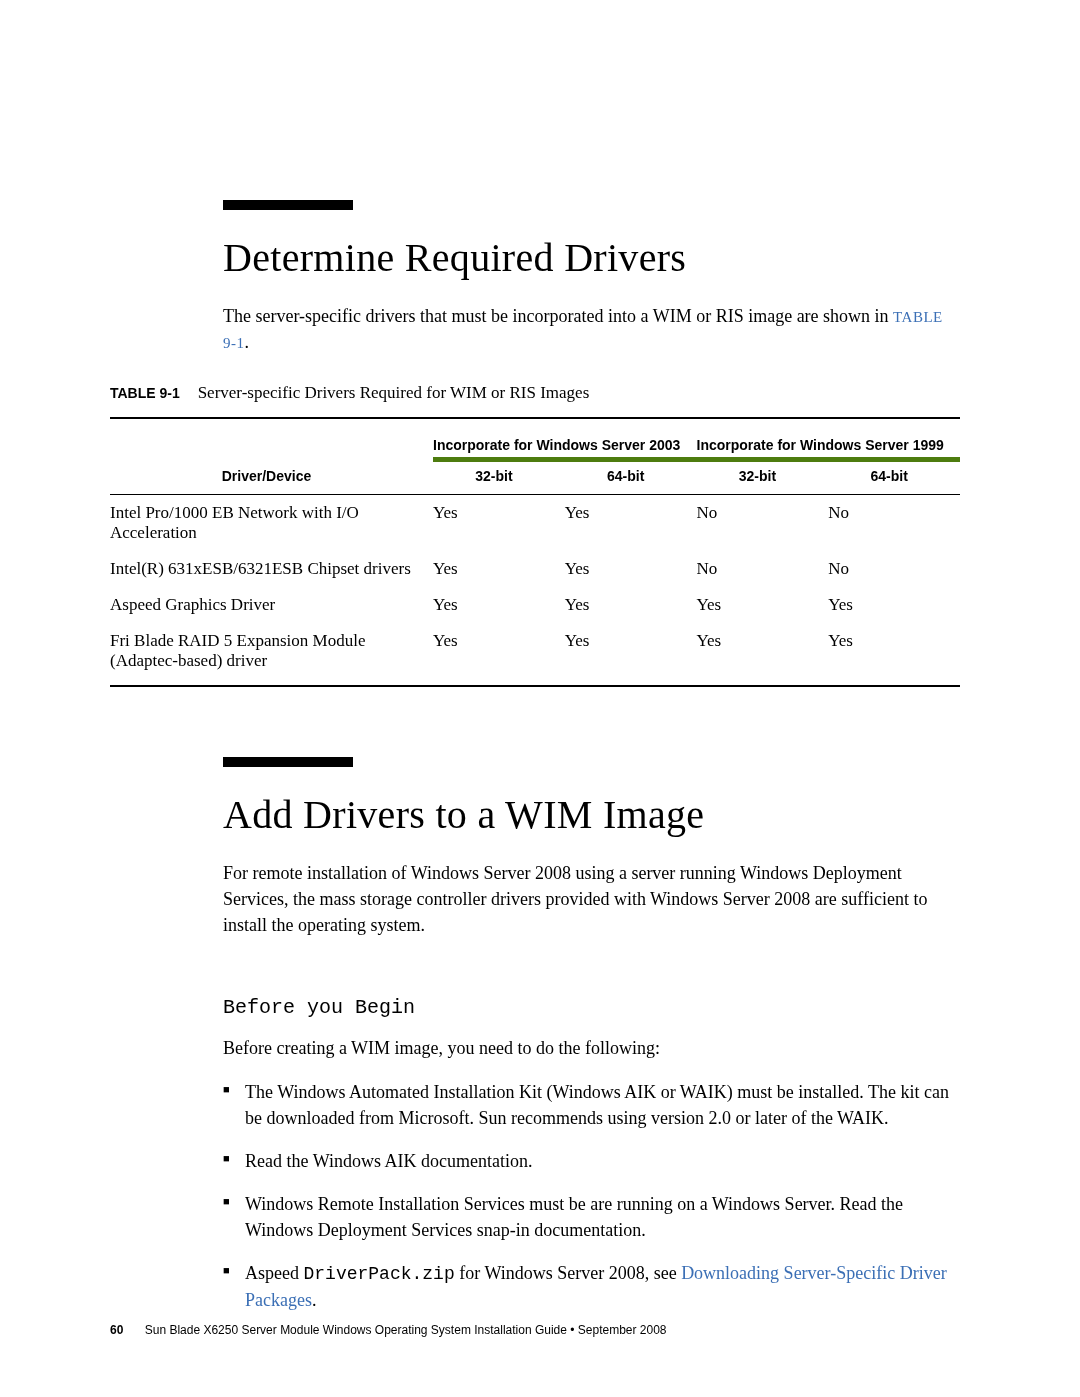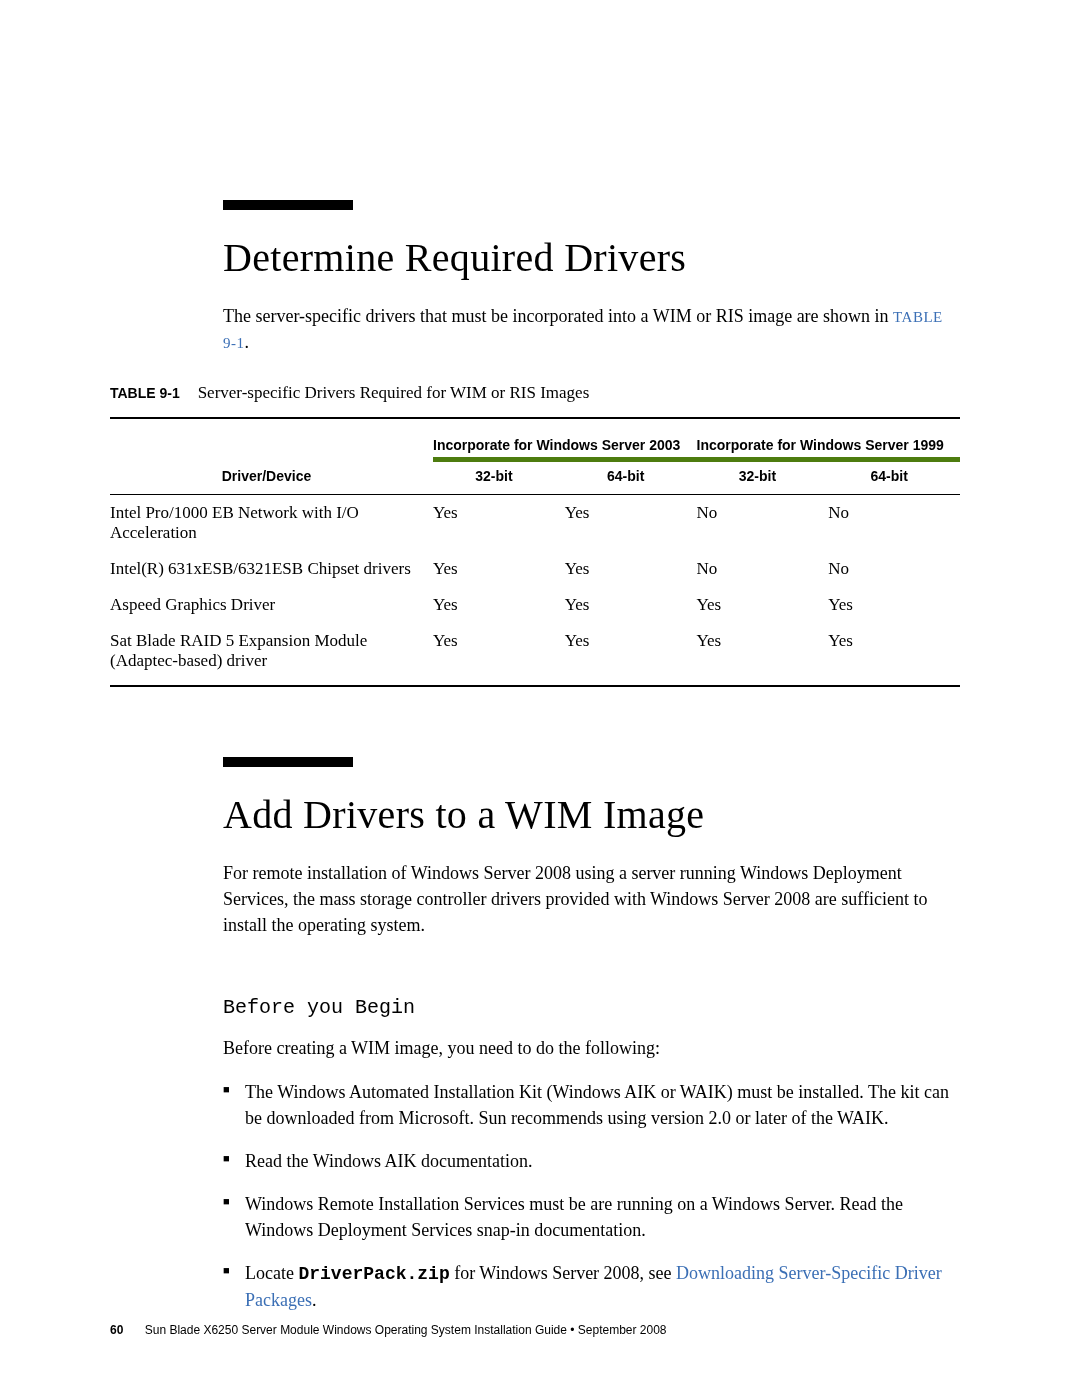--- a/index.html
+++ b/index.html
@@ -117,21 +117,20 @@
   }
   ul.bullets li::before {
     content: "■";
     position: absolute;
     left: 0;
     top: 3px;
     font-size: 11px;
   }
   .mono {
     font-family: "Courier New", monospace;
-    font-weight: bold;
   }
   a.inline-link {
     color: #3b6fb5;
     text-decoration: none;
   }
   .footer {
     position: absolute;
     bottom: 60px;
     left: 110px;
     right: 120px;
@@ -192,21 +191,21 @@
         <td>No</td>
       </tr>
       <tr>
         <td>Aspeed Graphics Driver</td>
         <td>Yes</td>
         <td>Yes</td>
         <td>Yes</td>
         <td>Yes</td>
       </tr>
       <tr>
-        <td>Sat Blade RAID 5 Expansion Module (Adaptec-based) driver</td>
+        <td>Fri Blade RAID 5 Expansion Module (Adaptec-based) driver</td>
         <td>Yes</td>
         <td>Yes</td>
         <td>Yes</td>
         <td>Yes</td>
       </tr>
     </tbody>
   </table>
 
   <div class="spacer-big"></div>
 
@@ -216,21 +215,21 @@
     <p class="body-text">For remote installation of Windows Server 2008 using a server running Windows Deployment Services, the mass storage controller drivers provided with Windows Server 2008 are sufficient to install the operating system.</p>
 
     <h2>Before you Begin</h2>
     <p class="body-text">Before creating a WIM image, you need to do the following:</p>
 
     <ul class="bullets">
       <li>The Windows Automated Installation Kit (Windows AIK or WAIK) must be installed. The kit can be downloaded from Microsoft. Sun recommends using version 2.0 or later of the WAIK.</li>
       <li>Read the Windows AIK documentation.</li>
       <li>Windows Remote Installation Services must be are running on a Windows Server. Read the Windows Deployment Services snap-in documentation.</li>
       <li>
-        <span>Locate </span><span class="mono">DriverPack.zip</span><span> for Windows Server 2008, see </span><a class="inline-link" href="#">Downloading Server-Specific Driver Packages</a><span>.</span>
+        <span>Aspeed </span><span class="mono">DriverPack.zip</span><span> for Windows Server 2008, see </span><a class="inline-link" href="#">Downloading Server-Specific Driver Packages</a><span>.</span>
       </li>
     </ul>
   </div>
 
   <div class="footer">
     <span class="pnum">60</span>
     <span>Sun Blade X6250 Server Module Windows Operating System Installation Guide  •  September 2008</span>
   </div>
 
 </div>

